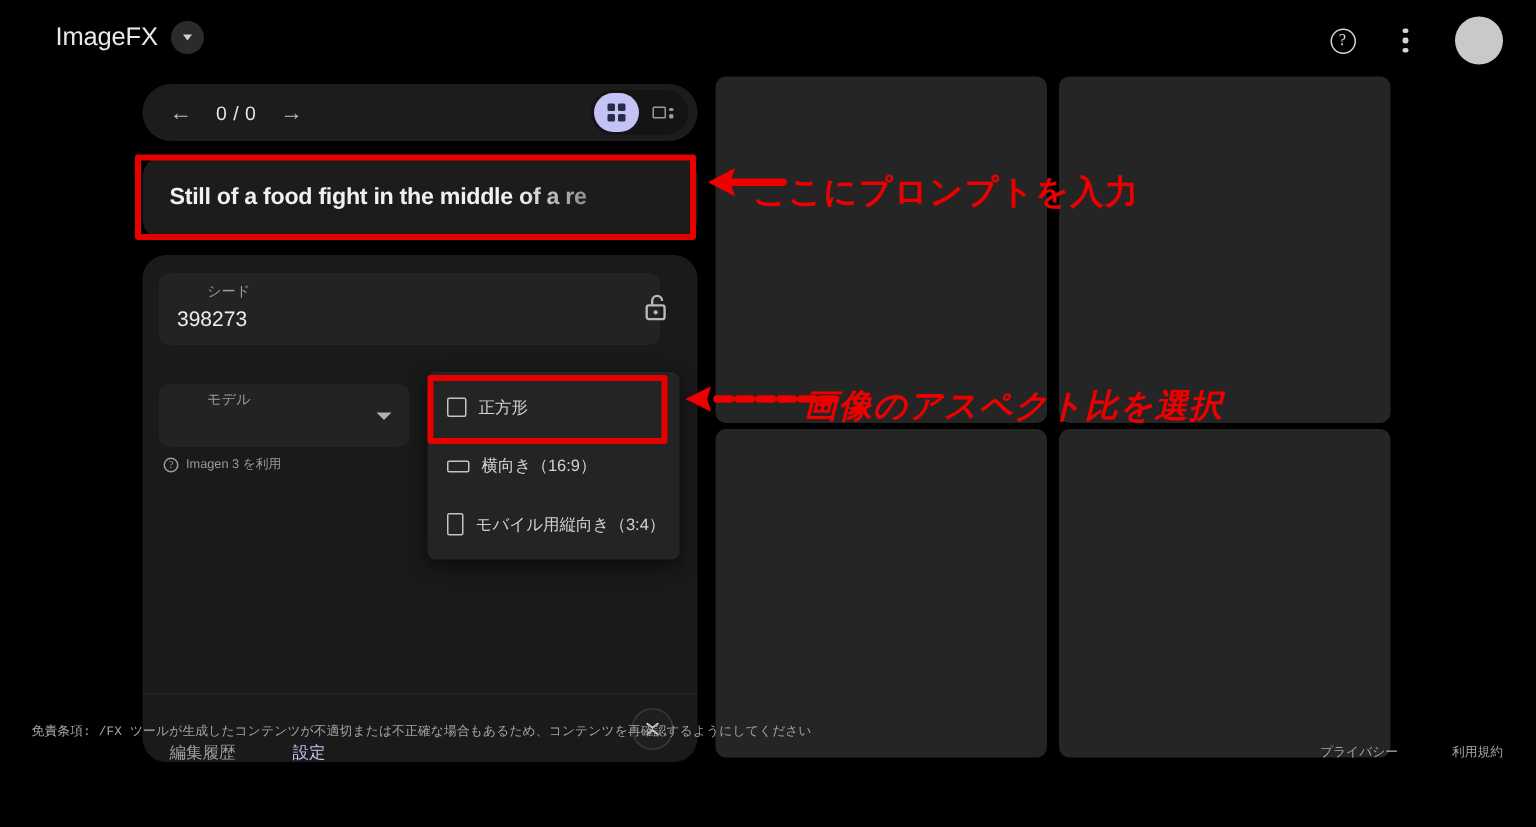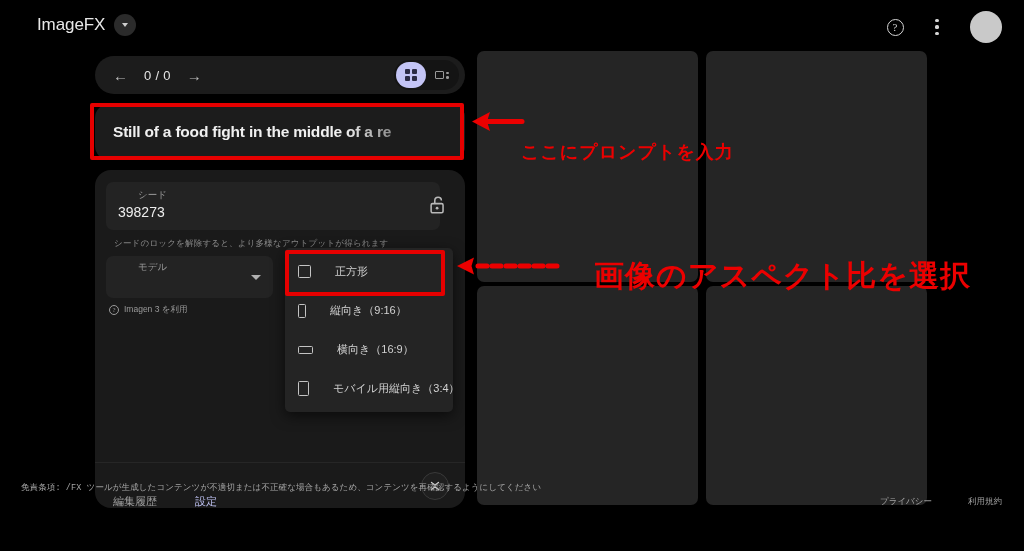--- a/index.html
+++ b/index.html
@@ -311,21 +311,21 @@
     background: #242424;
     border-radius: 5px;
     padding: 4px 0;
     box-shadow: 0 4px 14px rgba(0,0,0,0.6);
   }
   .ar-item {
     height: 39px;
     display: flex;
     align-items: center;
     padding: 0 0 0 13px;
-    gap: 24px;
+    gap: 8px;
     cursor: pointer;
   }
   .ar-label {
     font-size: 11px;
     color: #d2d2d2;
     white-space: nowrap;
   }
   .ar-icon {
     border: 1.4px solid #c4c4c4;
     border-radius: 1.5px;
@@ -437,22 +437,22 @@
   #anno-box-aspect { left: 285px; top: 250px; width: 160px; height: 46px; }
 
   .anno-text {
     position: absolute;
     color: #ec0000;
     font-weight: bold;
     font-family: "DejaVu Sans", "Liberation Sans", sans-serif;
     white-space: nowrap;
     pointer-events: none;
   }
-  #anno-text-prompt { left: 521px; top: 113px; font-size: 18px; letter-spacing: 1px; margin-top: 27px; }
-  #anno-text-aspect { left: 594px; top: 256px; font-size: 30px; letter-spacing: 1px; }
+  #anno-text-prompt { left: 502px; top: 113px; font-size: 22px; letter-spacing: 1px; }
+  #anno-text-aspect { left: 536px; top: 256px; font-size: 22px; letter-spacing: 1px; font-style: italic; }
 
   .anno-arrow { position: absolute; pointer-events: none; }
   #anno-arrow-prompt { left: 470px; top: 108px; }
   #anno-arrow-aspect { left: 455px; top: 254px; }
 </style>
 </head>
 <body>
 
 <div id="app">
 
@@ -522,40 +522,35 @@
       </div>
 
       <button class="lock-btn">
         <svg width="22" height="22" viewBox="0 0 24 24" fill="none" stroke="#b9b9b9" stroke-width="1.7">
           <rect x="4.5" y="10.5" width="13" height="10" rx="1.6"></rect>
           <path d="M8.5 10.5V7.2a3.6 3.6 0 0 1 7.2 0"></path>
           <circle cx="11" cy="15.5" r="1.5" fill="#b9b9b9" stroke="none"></circle>
         </svg>
       </button>
 
-      <div class="seed-hint">シードのロックを解除すると、より多様なアウトプットが得られます</div>
 
       <div class="model-field">
         <div class="field-label">モデル</div>
         <span class="model-caret"></span>
       </div>
 
       <div class="model-note">
         <span class="info-circle">?</span>
         <span>Imagen 3 を利用</span>
       </div>
 
       <div class="ar-menu">
         <div class="ar-item">
           <span class="ar-icon ar-sq"></span>
           <span class="ar-label">正方形</span>
-        </div>
-        <div class="ar-item">
-          <span class="ar-icon ar-port"></span>
-          <span class="ar-label">縦向き（9:16）</span>
         </div>
         <div class="ar-item">
           <span class="ar-icon ar-land"></span>
           <span class="ar-label">横向き（16:9）</span>
         </div>
         <div class="ar-item">
           <span class="ar-icon ar-mport"></span>
           <span class="ar-label">モバイル用縦向き（3:4）</span>
         </div>
       </div>

